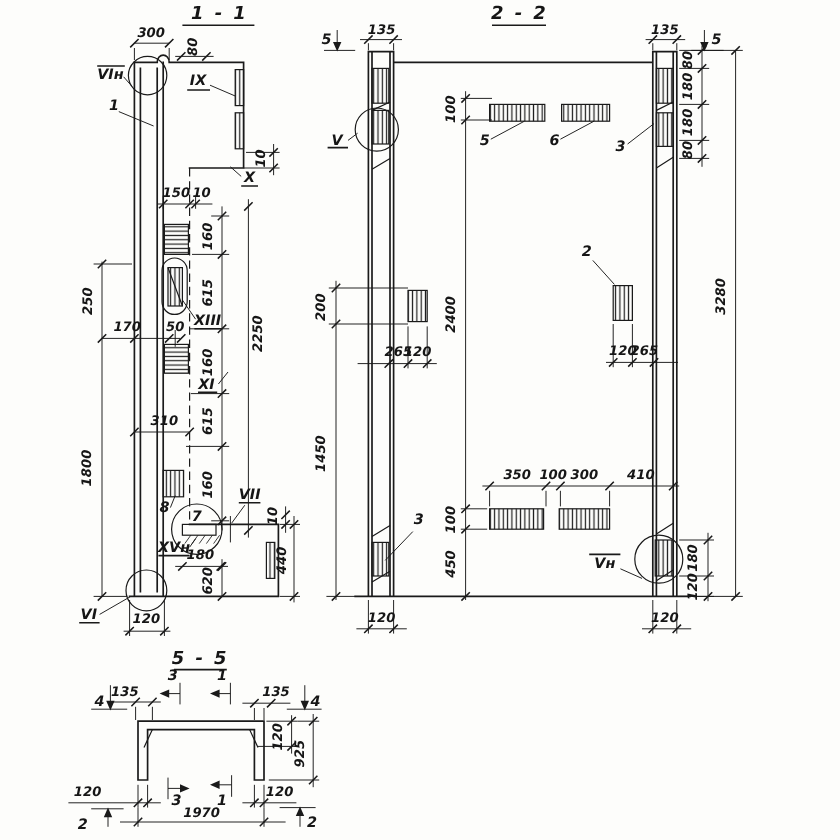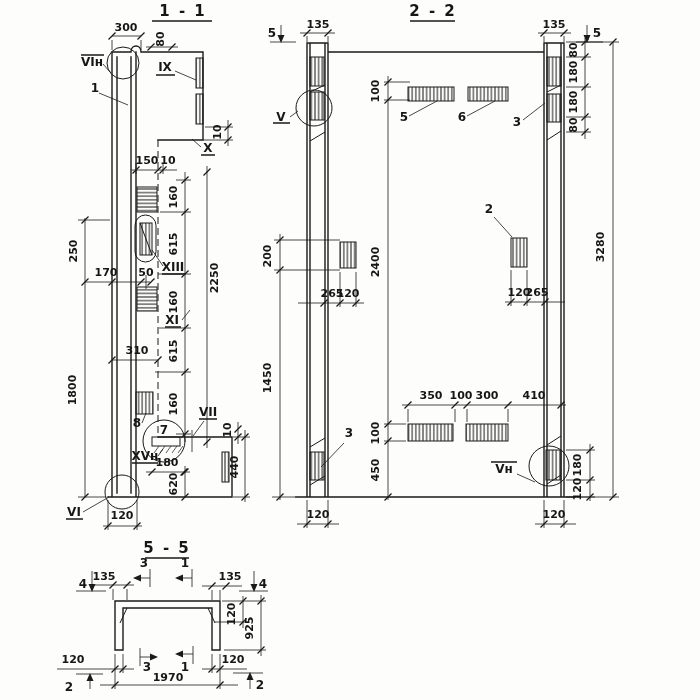--- a/index.html
+++ b/index.html
@@ -1,17 +1,17 @@
 <!DOCTYPE html>
 <html><head>
 <meta charset="utf-8">
 <style>
   html,body{margin:0;padding:0;background:#ffffff;}
   .wrap{width:700px;height:700px;background:#fdfdfb;position:relative;overflow:hidden;
-        font-family:"DejaVu Sans",sans-serif;}
+        font-family:"DejaVu Sans",sans-serif;font-style:italic;}
   svg{display:block;}
   svg text{fill:#161616;font-weight:700;font-family:"DejaVu Sans",sans-serif;}
   .t{font-size:15px;letter-spacing:2px;}
   .d{font-size:11px;}
   .m{font-size:12px;}
   .ol{stroke:#1a1a1a;stroke-width:1.4;fill:none;stroke-linecap:square;}
   .o2{stroke:#1a1a1a;stroke-width:1;fill:none;}
   .dm{stroke:#1a1a1a;stroke-width:.8;fill:none;}
   .dsh{stroke:#1a1a1a;stroke-width:1;stroke-dasharray:7 4;fill:none;}
   .sl{stroke:#1a1a1a;stroke-width:1.3;fill:none;}

